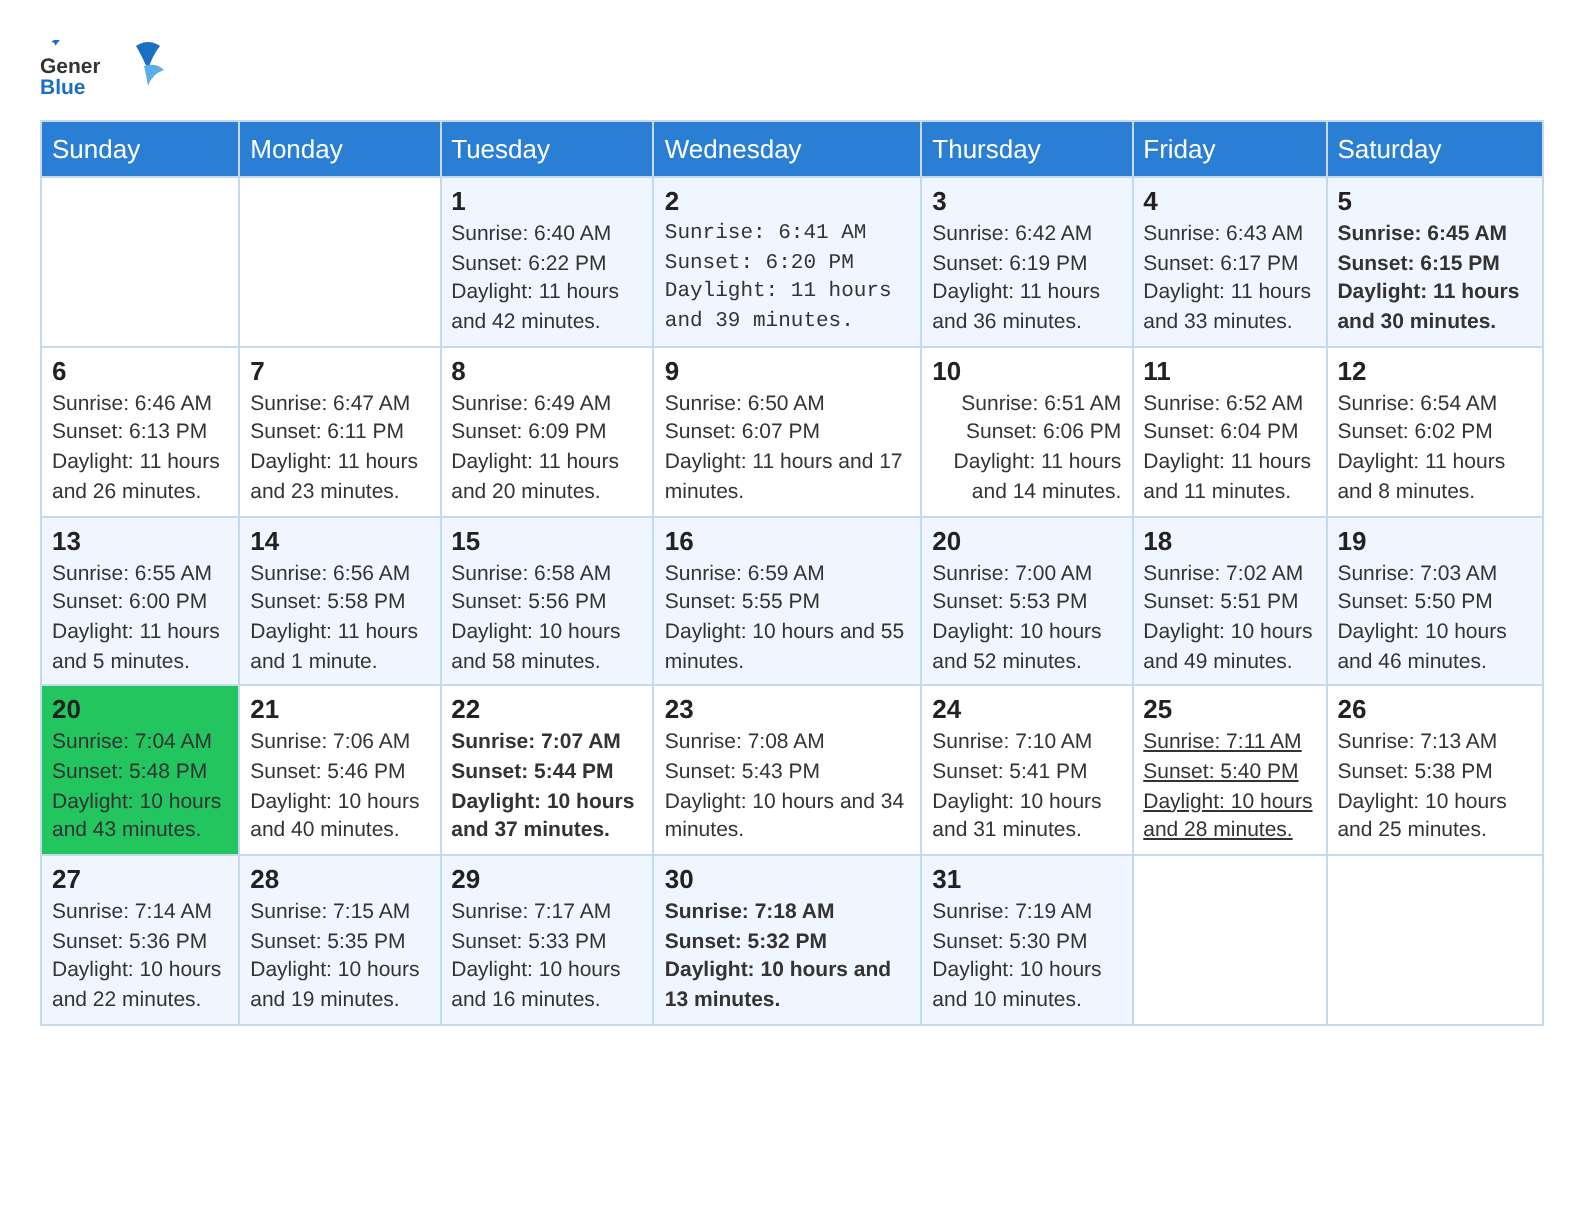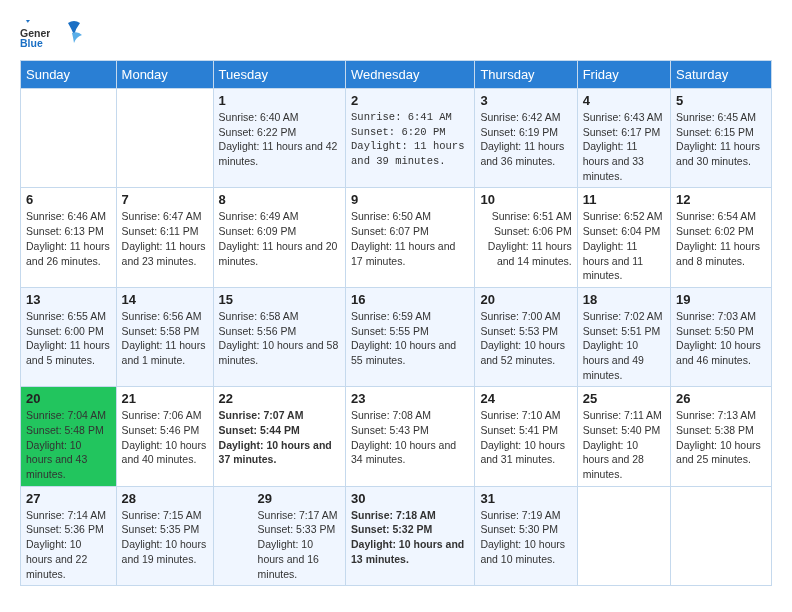--- a/index.html
+++ b/index.html
@@ -140,21 +140,21 @@
 Daylight: 11 hours and 36 minutes.</div>
         </td>
         <td style="background: rgb(240, 246, 255);">
           <span class="day-number">4</span>
           <div class="day-info" style="white-space: pre-line;">Sunrise: 6:43 AM
 Sunset: 6:17 PM
 Daylight: 11 hours and 33 minutes.</div>
         </td>
         <td style="background: rgb(240, 246, 255);">
           <span class="day-number">5</span>
-          <div class="day-info" style="white-space: pre-line;">Sunrise: 6:45 AM
+          <div class="day-info" style="white-space: pre-line; font-weight: bold;">Sunrise: 6:45 AM
 Sunset: 6:15 PM
 Daylight: 11 hours and 30 minutes.</div>
         </td>
       </tr>
       <tr>
         <td style="background: rgb(255, 255, 255);">
           <span class="day-number">6</span>
           <div class="day-info" style="white-space: pre-line;">Sunrise: 6:46 AM
 Sunset: 6:13 PM
 Daylight: 11 hours and 26 minutes.</div>
@@ -266,21 +266,21 @@
 Daylight: 10 hours and 34 minutes.</div>
         </td>
         <td style="background: rgb(255, 255, 255);">
           <span class="day-number">24</span>
           <div class="day-info" style="white-space: pre-line;">Sunrise: 7:10 AM
 Sunset: 5:41 PM
 Daylight: 10 hours and 31 minutes.</div>
         </td>
         <td style="background: rgb(255, 255, 255);">
           <span class="day-number">25</span>
-          <div class="day-info" style="white-space: pre-line;">Sunrise: 7:11 AM
+          <div class="day-info" style="white-space: pre-line; text-decoration: underline;">Sunrise: 7:11 AM
 Sunset: 5:40 PM
 Daylight: 10 hours and 28 minutes.</div>
         </td>
         <td style="background: rgb(255, 255, 255);">
           <span class="day-number">26</span>
           <div class="day-info" style="white-space: pre-line;">Sunrise: 7:13 AM
 Sunset: 5:38 PM
 Daylight: 10 hours and 25 minutes.</div>
         </td>
       </tr>
@@ -290,21 +290,21 @@
           <div class="day-info" style="white-space: pre-line;">Sunrise: 7:14 AM
 Sunset: 5:36 PM
 Daylight: 10 hours and 22 minutes.</div>
         </td>
         <td style="background: rgb(240, 246, 255);">
           <span class="day-number">28</span>
           <div class="day-info" style="white-space: pre-line;">Sunrise: 7:15 AM
 Sunset: 5:35 PM
 Daylight: 10 hours and 19 minutes.</div>
         </td>
-        <td style="background: rgb(240, 246, 255); padding-left: 44px;">
+        <td style="background: rgb(240, 246, 255);">
           <span class="day-number">29</span>
           <div class="day-info" style="white-space: pre-line;">Sunrise: 7:17 AM
 Sunset: 5:33 PM
 Daylight: 10 hours and 16 minutes.</div>
         </td>
         <td style="background: rgb(240, 246, 255);">
           <span class="day-number">30</span>
           <div class="day-info" style="white-space: pre-line; font-weight: bold;">Sunrise: 7:18 AM
 Sunset: 5:32 PM
 Daylight: 10 hours and 13 minutes.</div>

